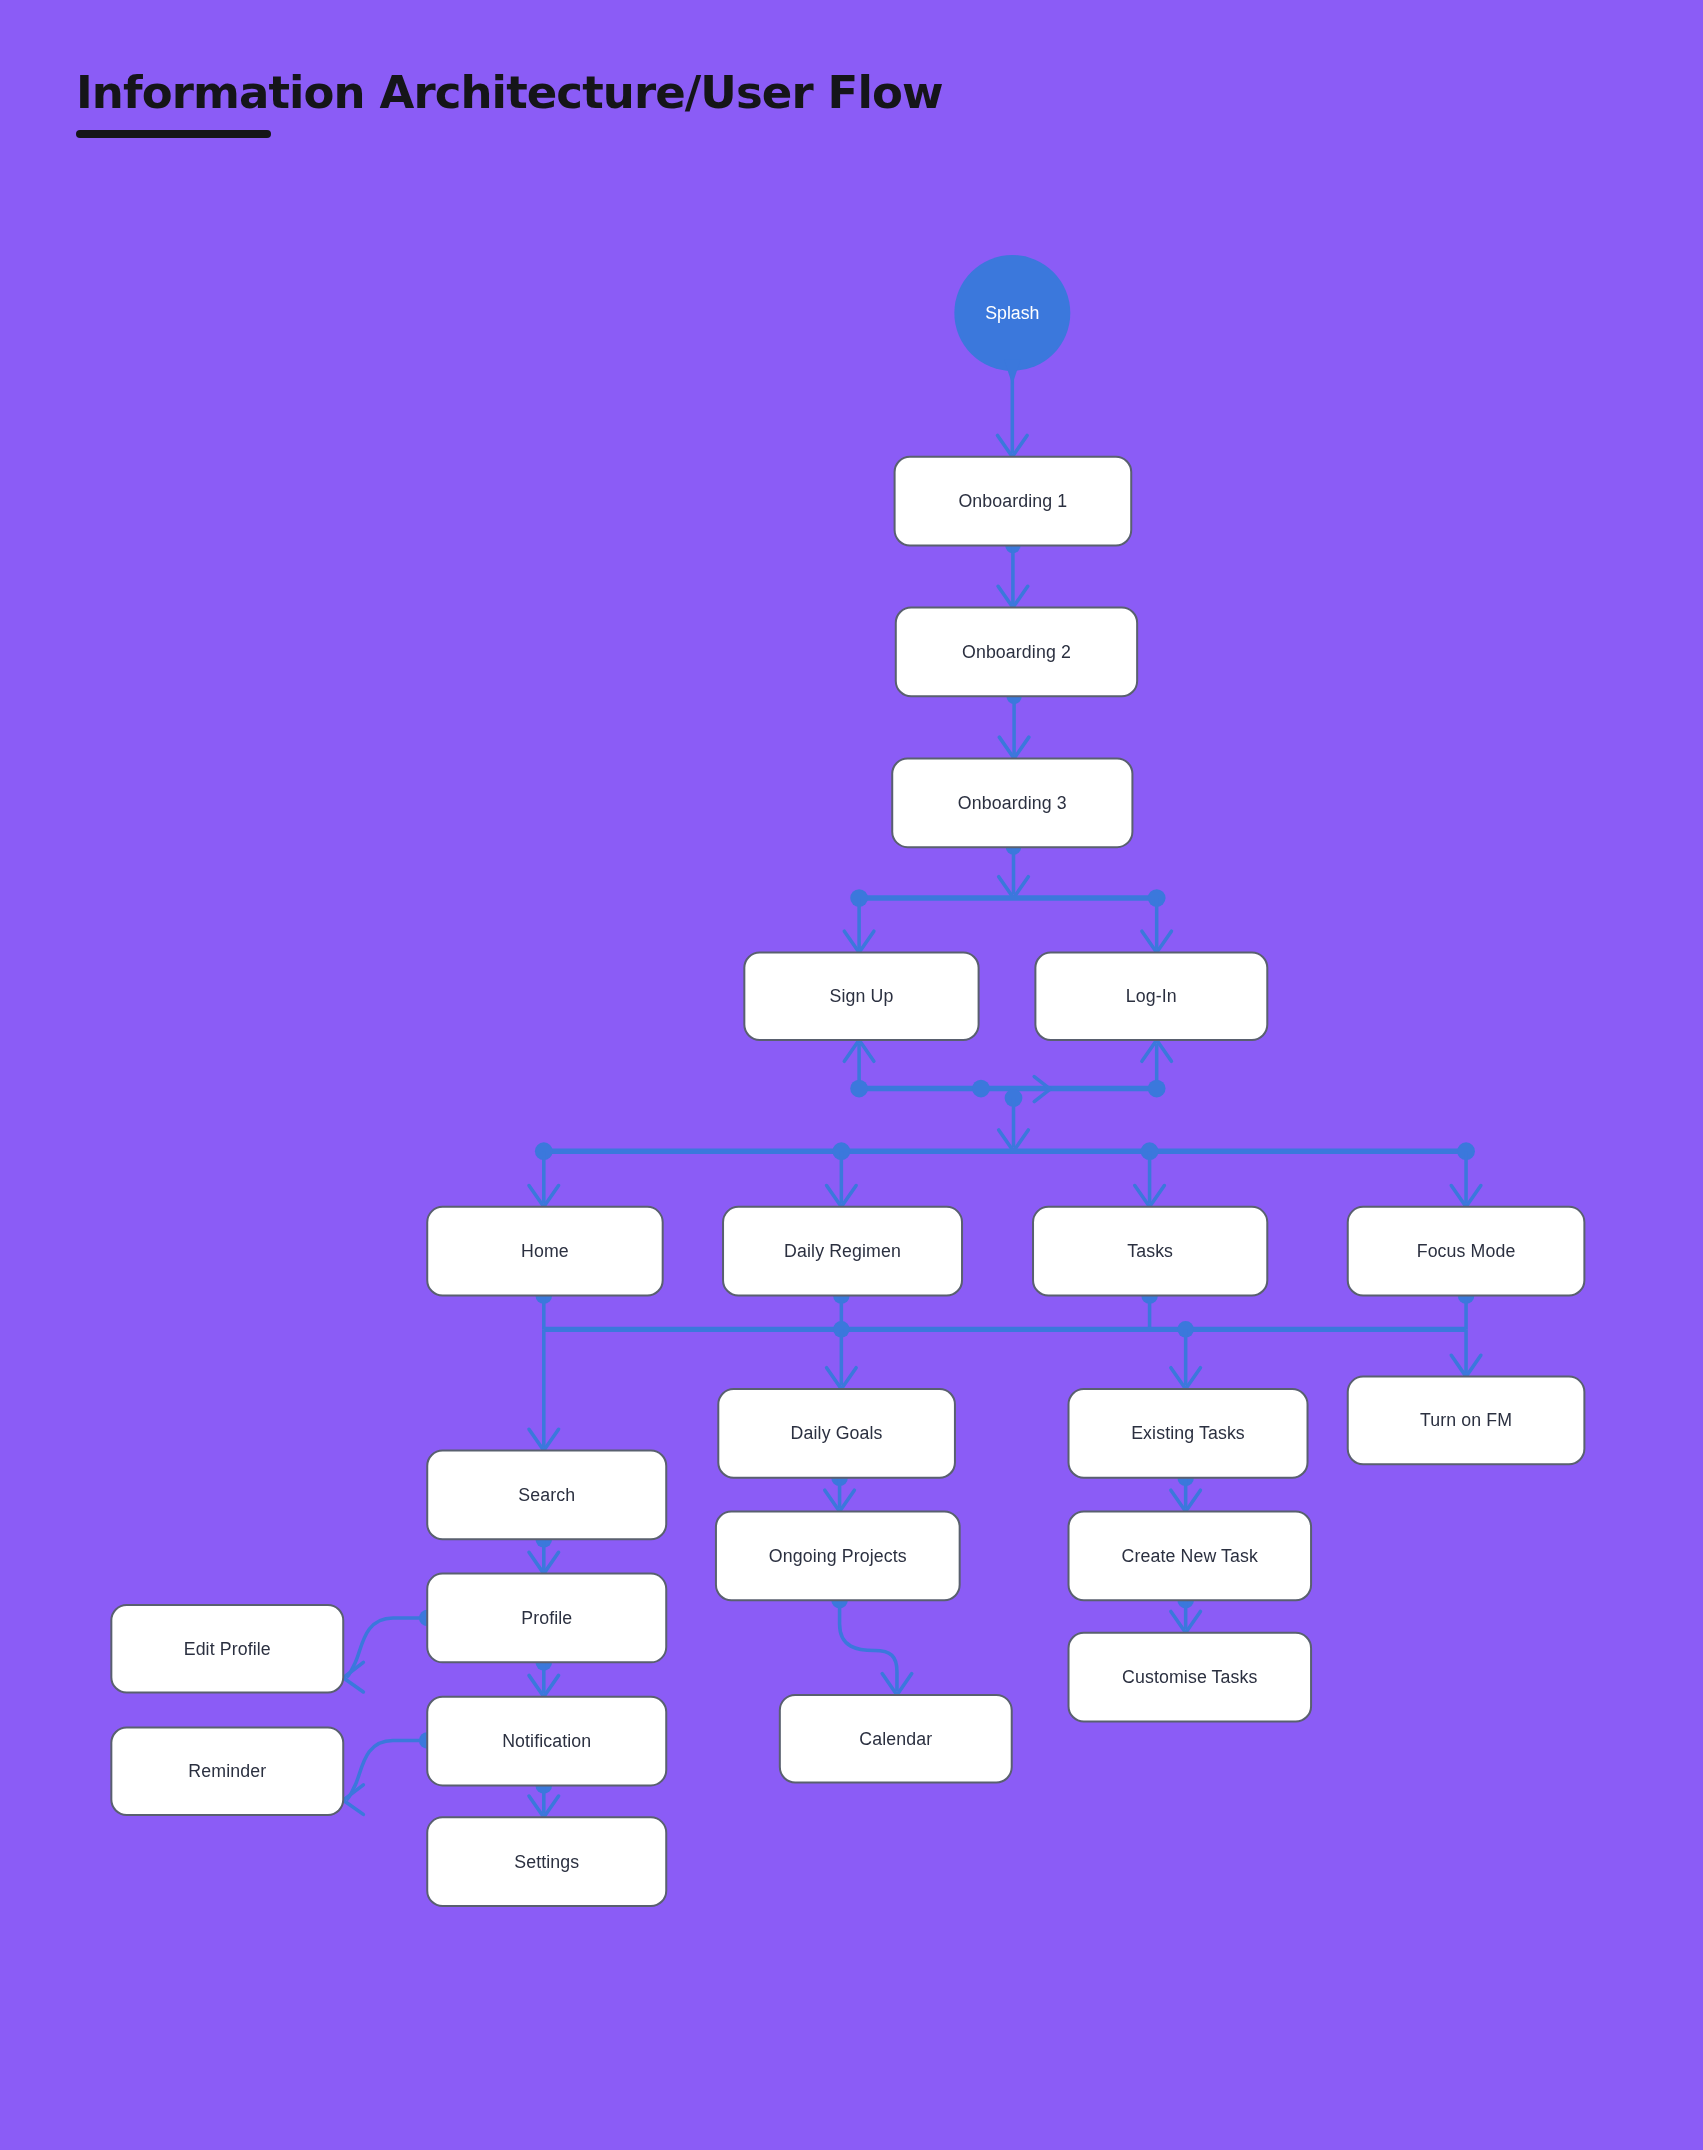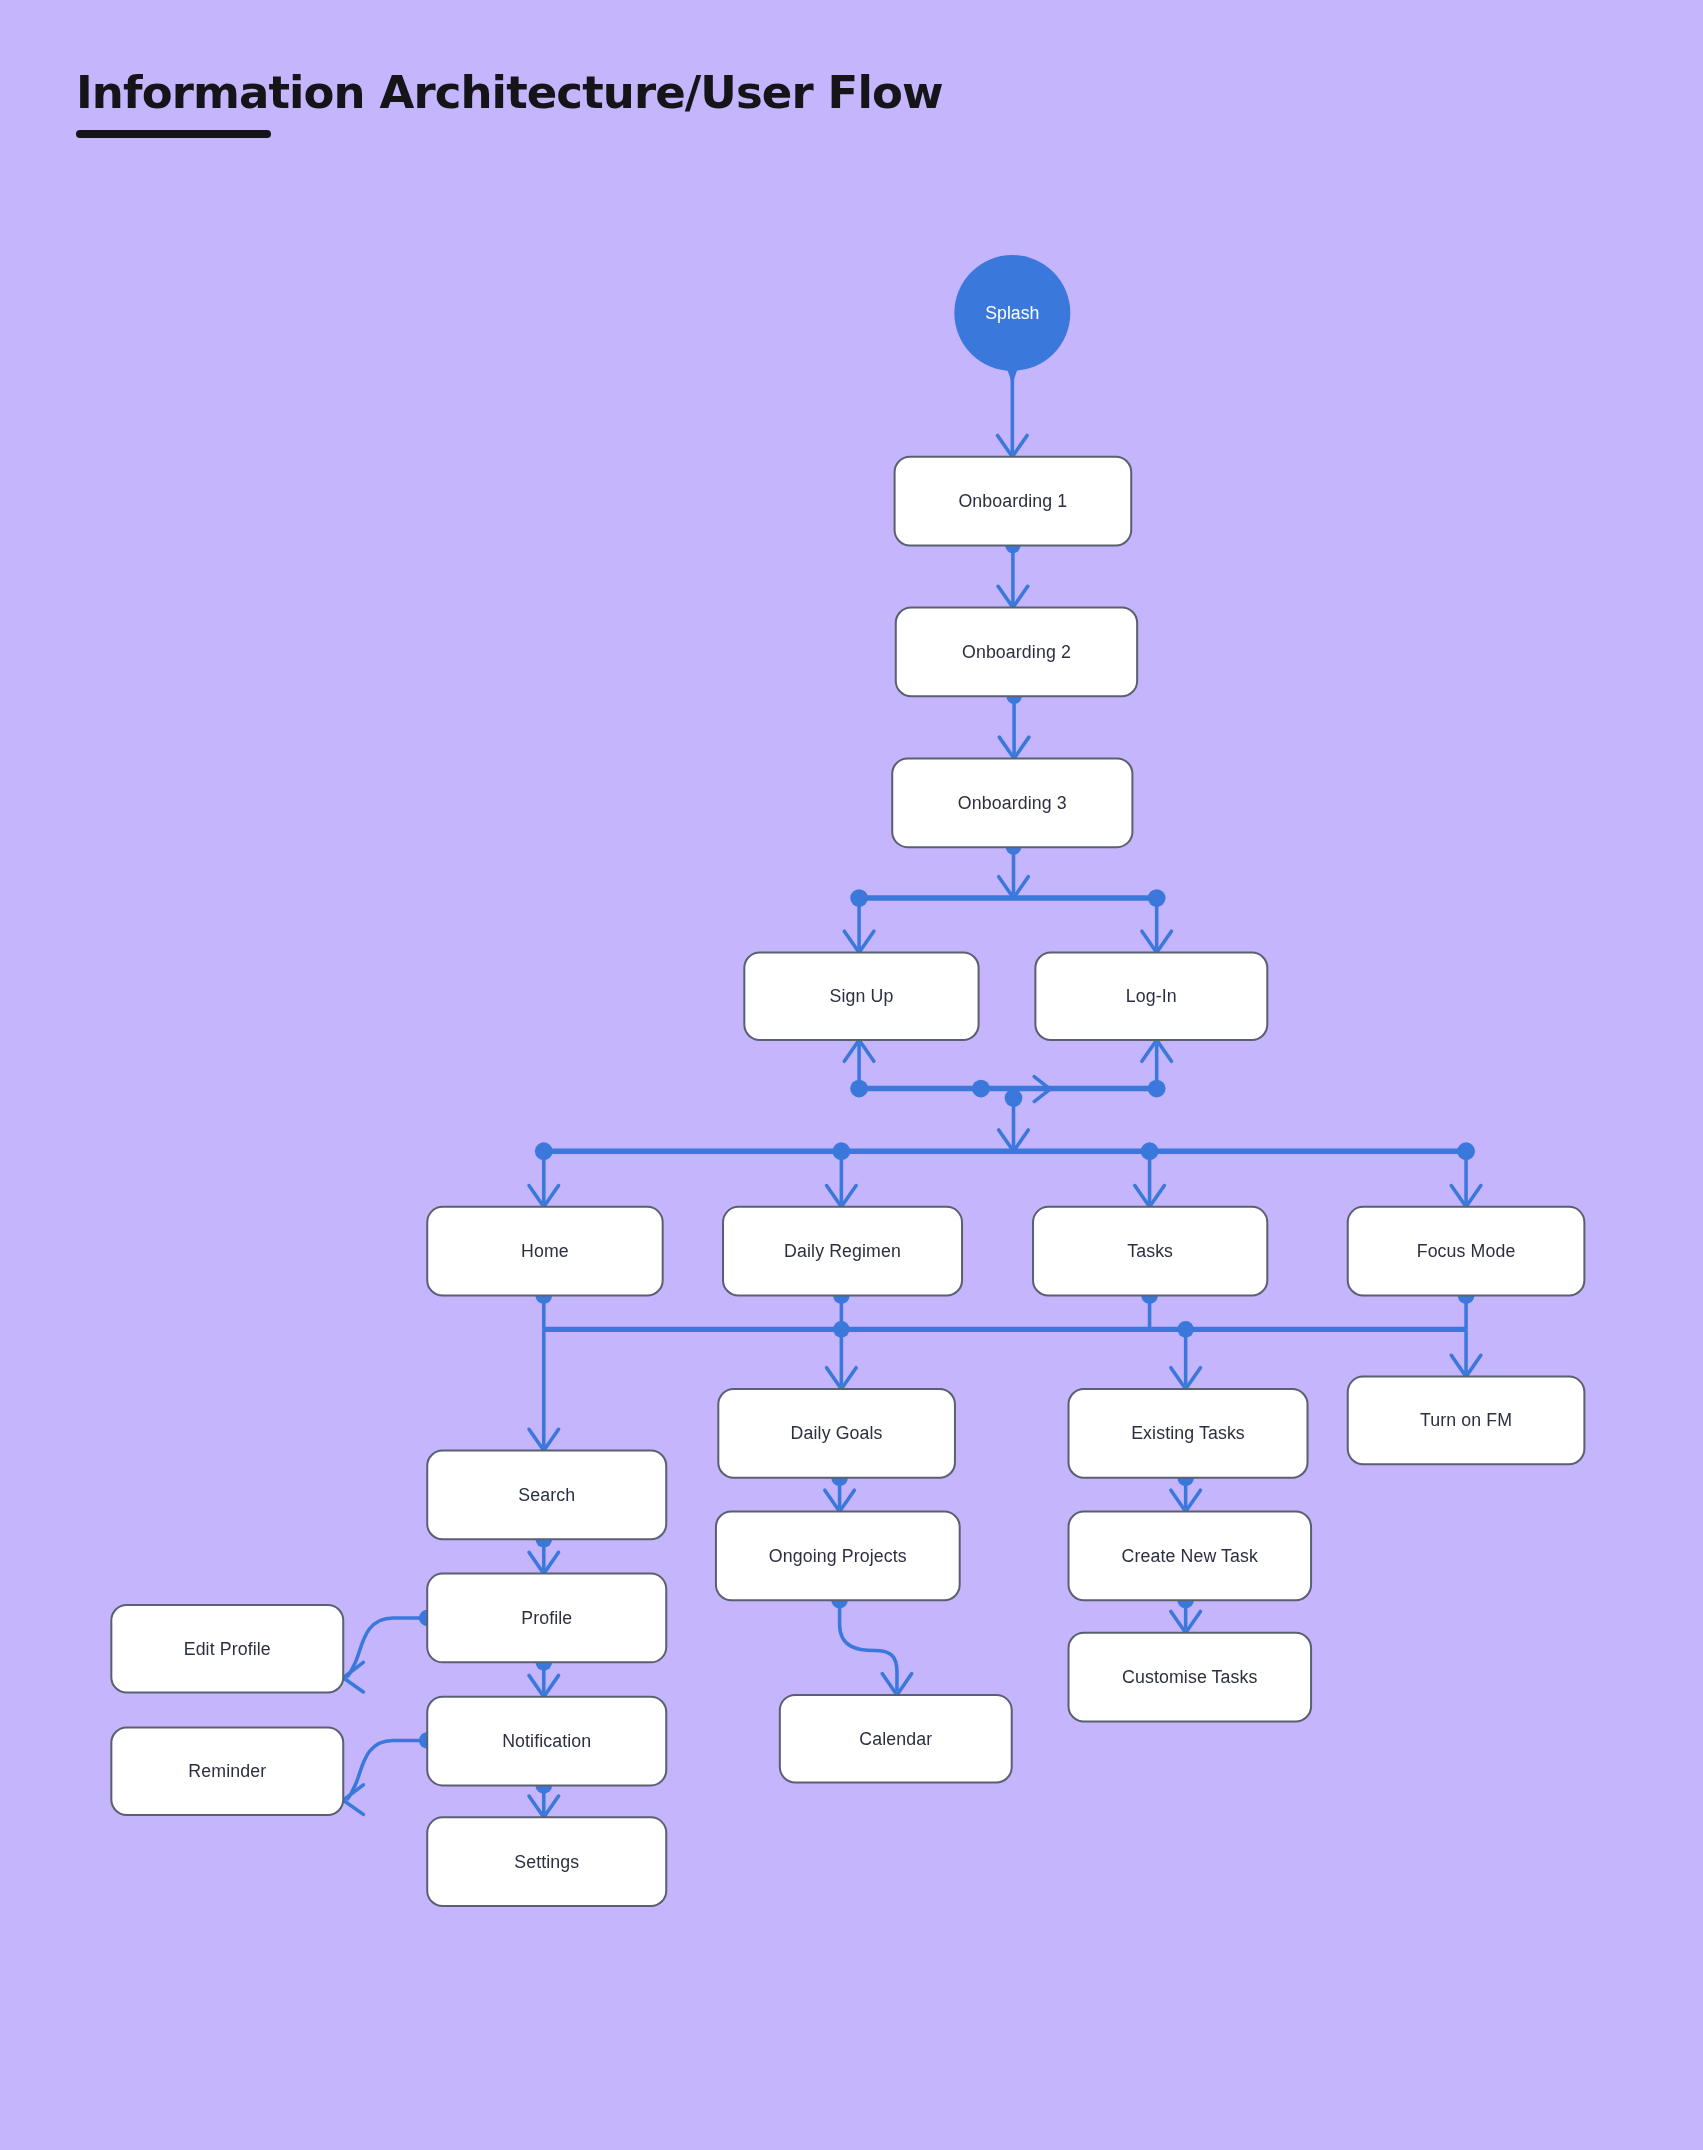--- a/index.html
+++ b/index.html
@@ -2,21 +2,21 @@
 <html style="font-size:9.5px"><head>
 <meta charset="utf-8">
 <style>
   html,body{margin:0;padding:0;background:#ffffff;}
   body{
     width:1704px;height:2151px;
     font-family:"Liberation Sans", sans-serif;
     -webkit-font-smoothing:antialiased;
     overflow:hidden;
   }
-  #stage{position:relative;width:1704px;height:2151px;background:#c4b5fd;}
+  #stage{position:relative;width:1704px;height:2151px;background:#8b5cf6;}
 
   
   .title-wrap{position:absolute;left:76px;top:70px;}
   .page-title{
     font-family:"DejaVu Sans", sans-serif;
     font-weight:700;
     font-size:45px;
     letter-spacing:-0.9px;
     color:#151519;
     line-height:1;

